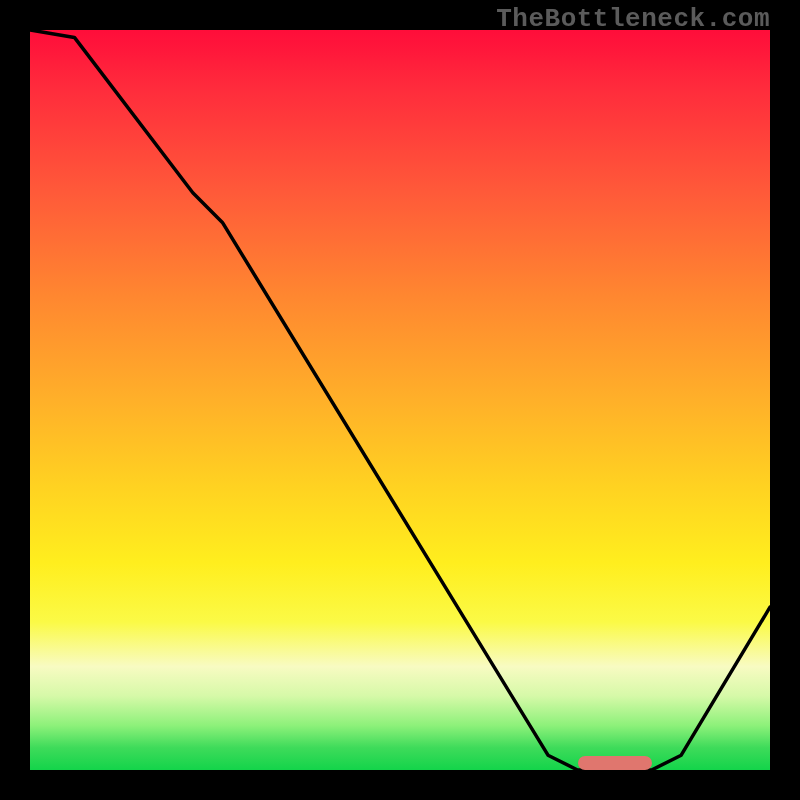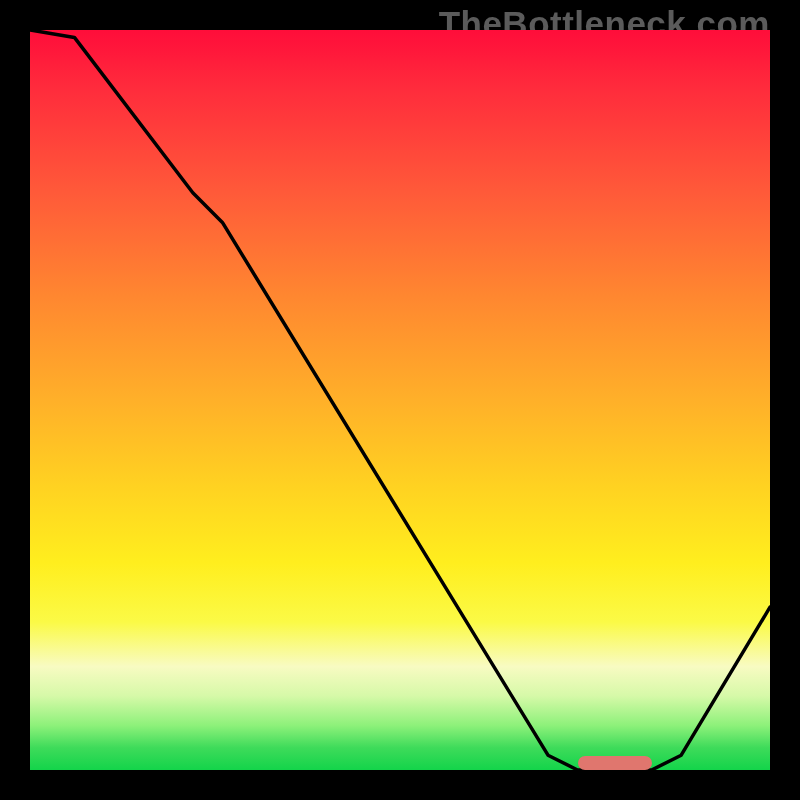--- a/index.html
+++ b/index.html
@@ -39,22 +39,22 @@
       #3edb5a 97%,
       #13d44a 100%
     );
     overflow: hidden;
   }
   .watermark {
     position: absolute;
     top: 4px;
     right: 30px;
     color: #5b5b5b;
-    font-family: Liberation Sans, sans-serif;
-    font-size: 35px;
+    font-family: Liberation Mono, monospace;
+    font-size: 26px;
     font-weight: 600;
     letter-spacing: 0.5px;
     user-select: none;
   }
   svg.curve {
     position: absolute;
     left: 0;
     top: 0;
     width: 740px;
     height: 740px;

